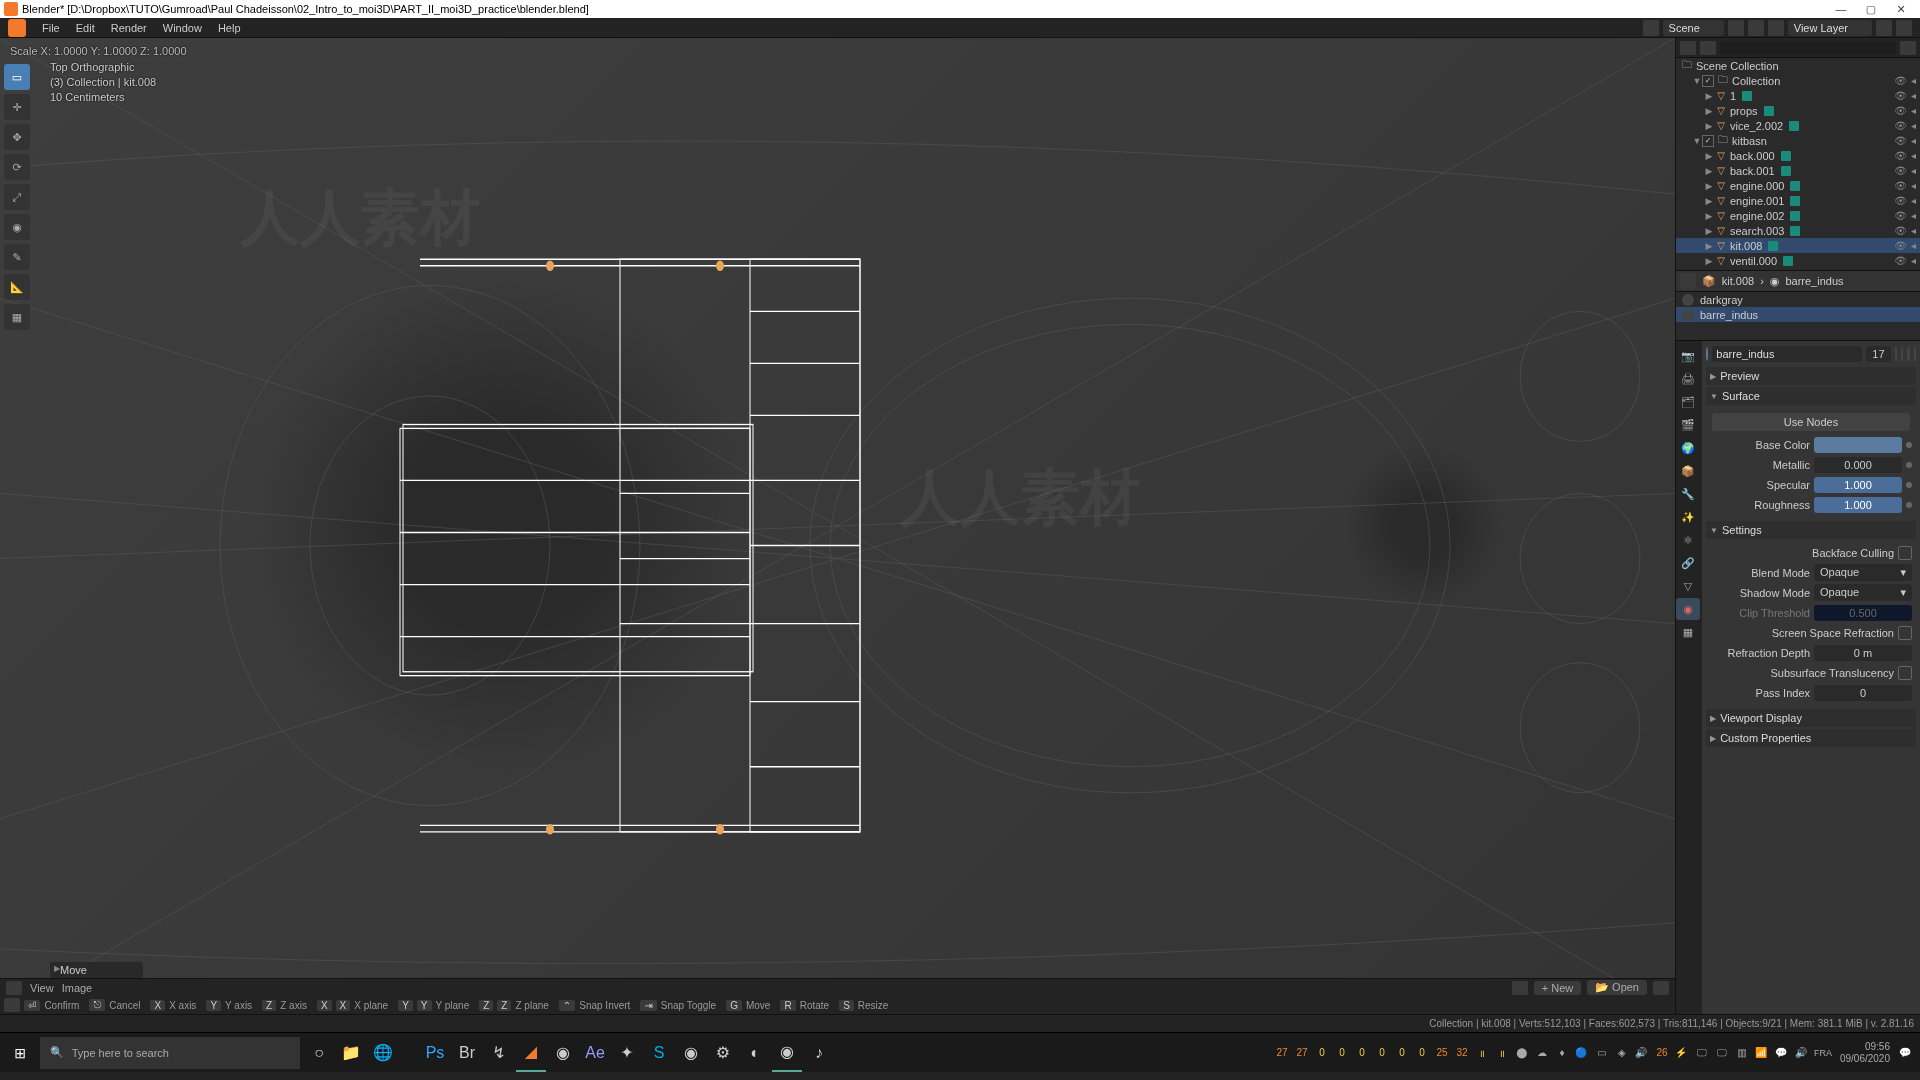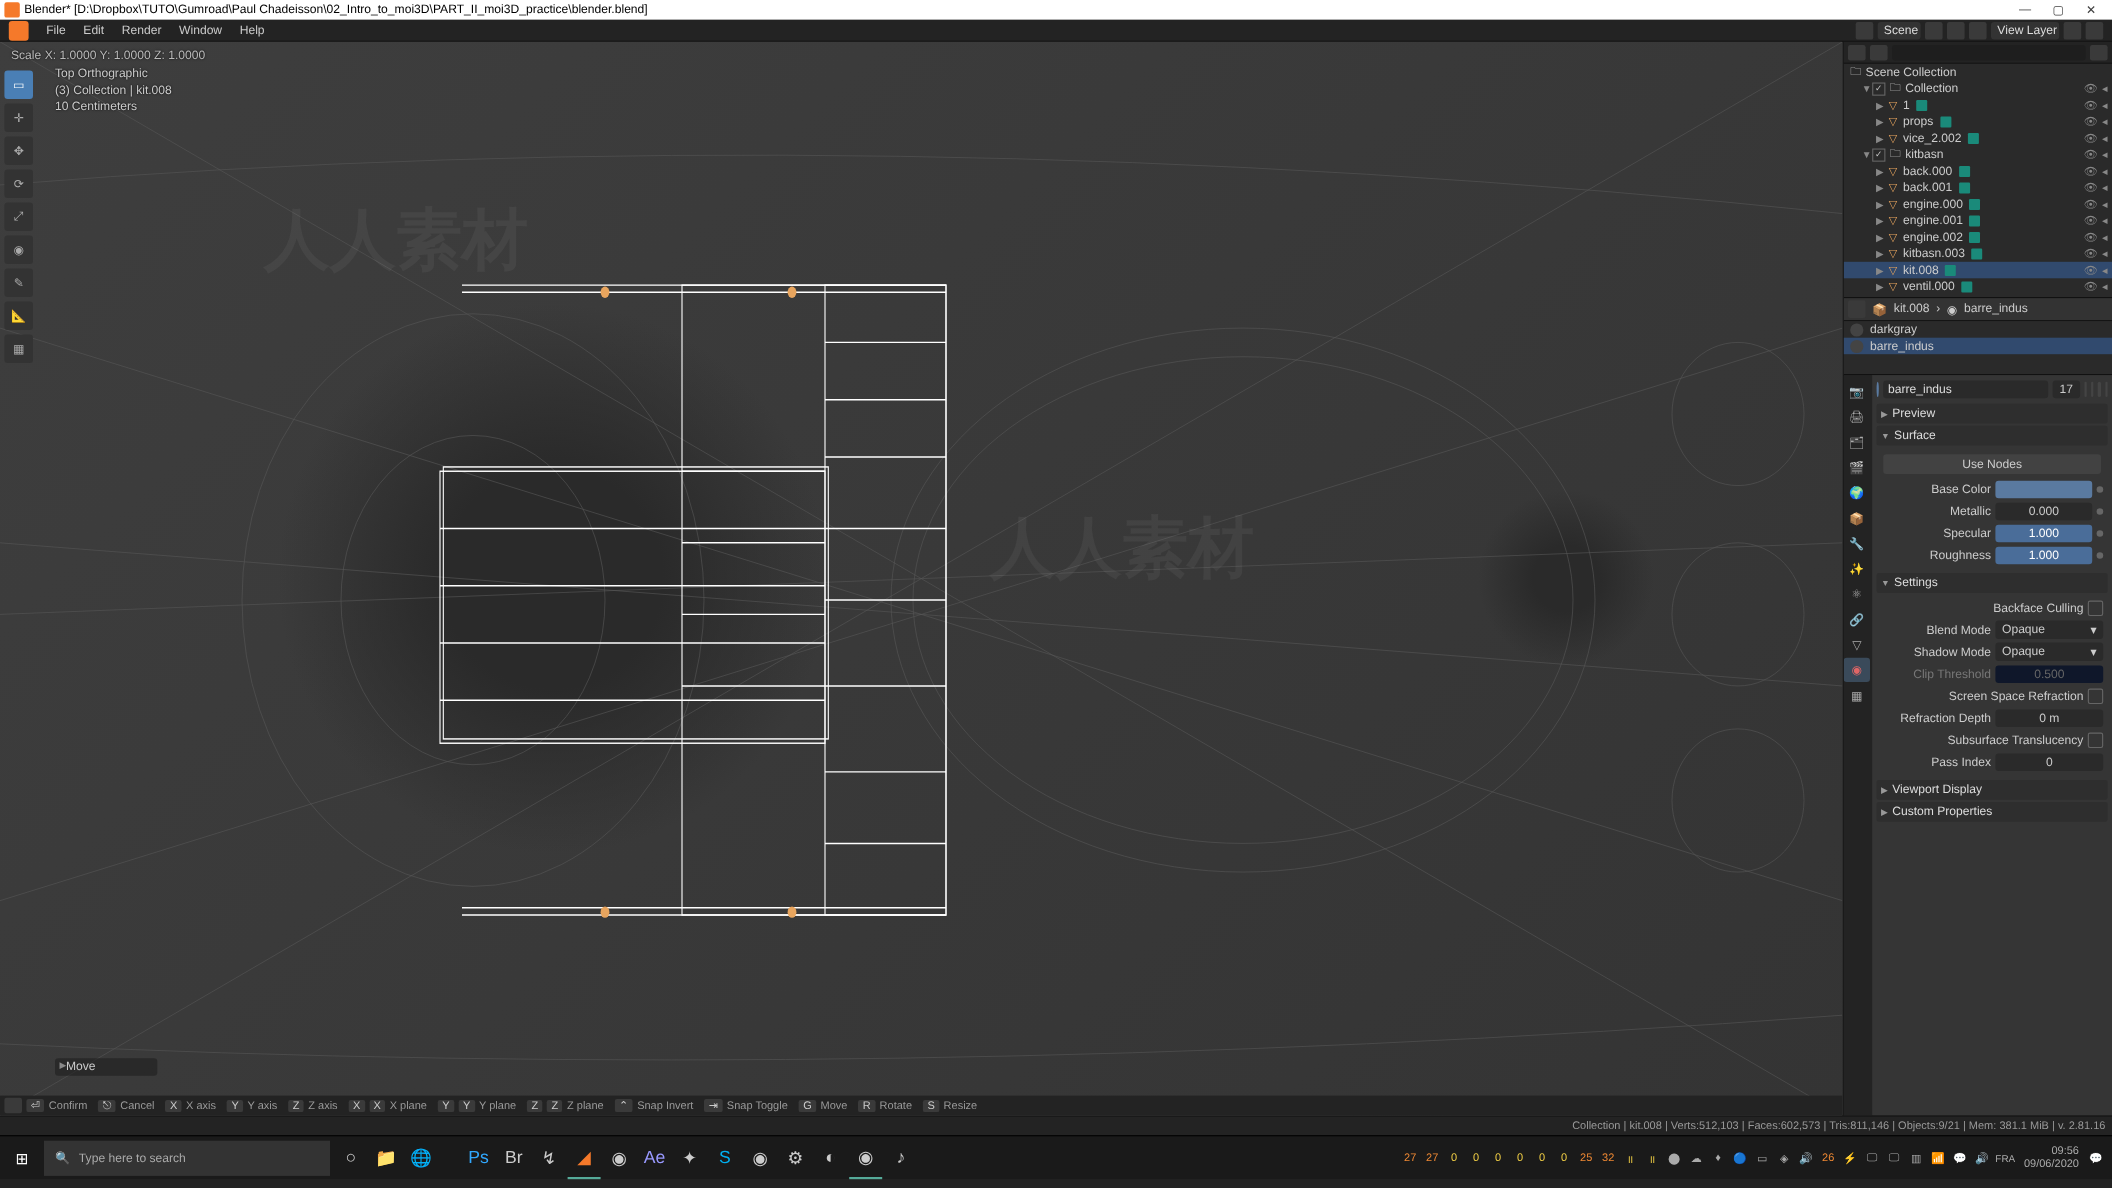--- a/index.html
+++ b/index.html
@@ -8,21 +8,21 @@
 .titlebar .icon { width: 14px; height: 14px; background: #f5792a; border-radius: 2px; margin-right: 4px; }
 .titlebar .spacer { flex: 1; }
 .titlebar .winbtn { width: 30px; text-align: center; color: #444; }
 .menubar { height: 20px; background: #232323; display: flex; align-items: center; padding: 0 8px; border-bottom: 1px solid #111; }
 .menubar .logo { width: 18px; height: 18px; background: #f5792a; border-radius: 3px; margin-right: 8px; }
 .menubar .m { padding: 0 8px; color: #ccc; }
 .menubar .tabs { display: flex; margin-left: 20px; }
 .menubar .tab { padding: 2px 10px; color: #999; border-radius: 4px 4px 0 0; }
 .menubar .tab.active { background: #424242; color: #fff; }
 .menubar .right { margin-left: auto; display: flex; align-items: center; gap: 4px; }
-.menubar .scenebox { background: #333; border-radius: 3px; padding: 2px 2px 2px 6px; color: #ddd; }
+.menubar .scenebox { background: #333; border-radius: 3px; padding: 2px 24px 2px 6px; color: #ddd; }
 .menubar .ico { width: 16px; height: 16px; background: #3a3a3a; border-radius: 2px; }
 .workspace { display: flex; height: calc(100% - 38px - 26px - 40px); }
 .viewport { flex: 1; position: relative; background: #3a3a3a; overflow: hidden; }
 .viewport-bg { position: absolute; inset: 0; background:
   radial-gradient(circle at 30% 50%, #2a2a2a 100px, transparent 250px),
   radial-gradient(circle at 85% 50%, #2a2a2a 30px, transparent 80px),
   linear-gradient(135deg, #3e3e3e, #343434);
 }
 .viewport svg.wire { position: absolute; top: 0; left: 0; width: 100%; height: 100%; }
 .viewport .overlay-top { position: absolute; top: 6px; left: 10px; color: #bbb; font-size: 11px; line-height: 15px; text-shadow: 0 0 2px #000; }
@@ -198,20 +198,31 @@
       <div class="tb">✥</div>
       <div class="tb">⟳</div>
       <div class="tb">⤢</div>
       <div class="tb">◉</div>
       <div class="tb">✎</div>
       <div class="tb">📐</div>
       <div class="tb">▦</div>
     </div>
     <div class="move-label"><span>Move</span></div>
 
+    <div class="uvbar">
+      <div class="ico"></div>
+      <span>View</span>
+      <span>Image</span>
+      <div class="right">
+        <div class="ico"></div>
+        <div class="btn">+ <span>New</span></div>
+        <div class="btn">📂 <span>Open</span></div>
+        <div class="ico"></div>
+      </div>
+    </div>
 
     <div class="transformbar">
       <div class="tb" style="width:16px;height:14px;background:#3a3a3a;border-radius:2px;"></div>
       <span class="key">⏎</span>
         <span class="lbl">Confirm</span>
       <span class="key">⎋</span>
         <span class="lbl">Cancel</span>
       <span class="key">X</span>
         <span class="lbl">X axis</span>
       <span class="key">Y</span>
@@ -351,21 +362,21 @@
           <span>engine.002</span>
           <span class="teal" style="margin-left:6px;"></span>
           <span class="tail">
             <span class="vi">👁</span>
             <span class="vi">◂</span>
           </span>
         </div>
         <div class="out-row pad-2">
           <span class="ex">▶</span>
           <span class="oico mesh">▽</span>
-          <span>kitbasn.003</span>
+          <span>search.003</span>
           <span class="teal" style="margin-left:6px;"></span>
           <span class="tail">
             <span class="vi">👁</span>
             <span class="vi">◂</span>
           </span>
         </div>
         <div class="out-row pad-2 sel">
           <span class="ex">▶</span>
           <span class="oico mesh">▽</span>
           <span>kit.008</span>

